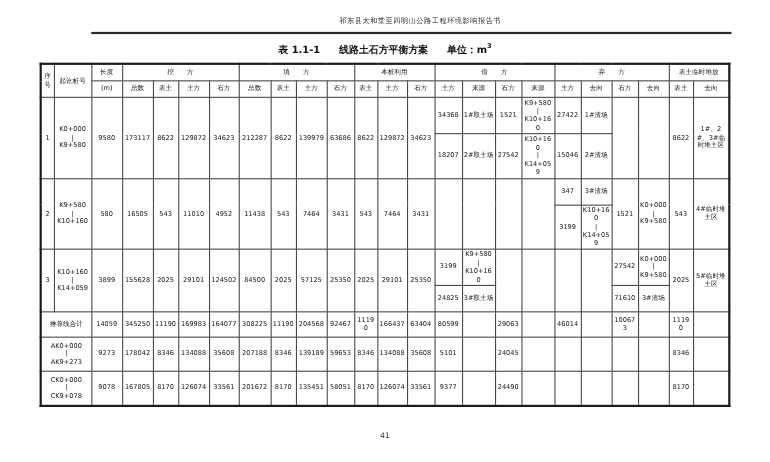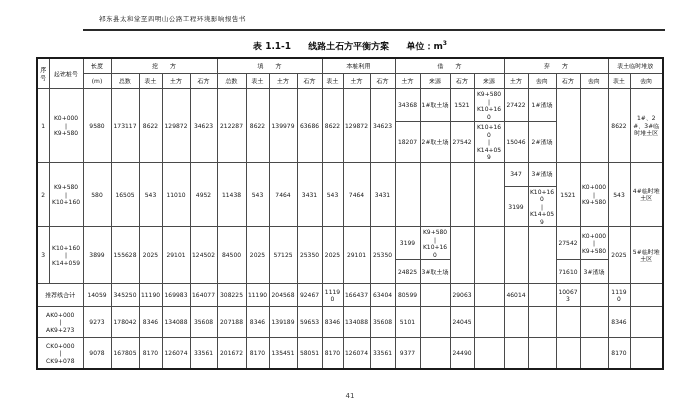--- a/index.html
+++ b/index.html
@@ -3,21 +3,21 @@
 <meta charset="utf-8">
 <style>
   html,body{margin:0;padding:0;}
   body{
     width:700px;height:420px;position:relative;background:#ffffff;
     font-family:"DejaVu Sans","Liberation Sans",sans-serif;color:#1d1d1d;
     overflow:hidden;
   }
   .report-header{
     position:absolute;top:15px;left:99px;right:35px;
-    text-align:left;font-size:6.5px;letter-spacing:.5px;color:#2a2a2a;
+    text-align:center;font-size:6.5px;letter-spacing:.5px;color:#2a2a2a;
   }
   .header-rule{
     position:absolute;top:29px;left:83px;right:35px;height:0;
     border-top:2px solid #2a2a2a;
   }
   .caption{
     position:absolute;top:39px;left:0;width:100%;text-align:center;
     font-size:9px;font-weight:bold;color:#111;
   }
   .caption .sp{margin:0 14px;}

